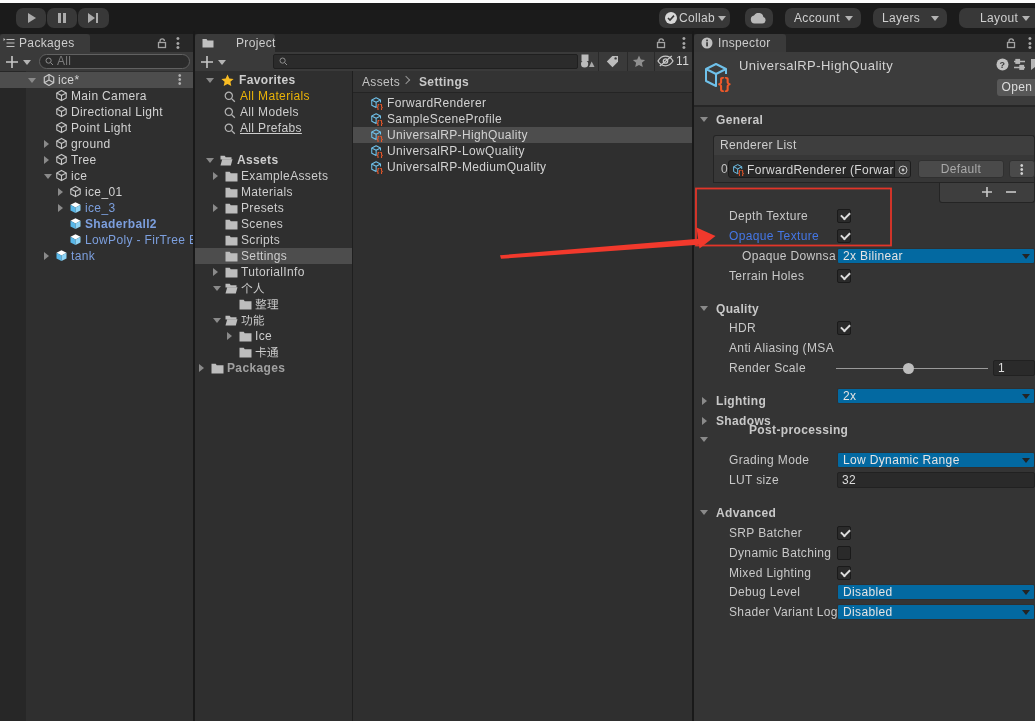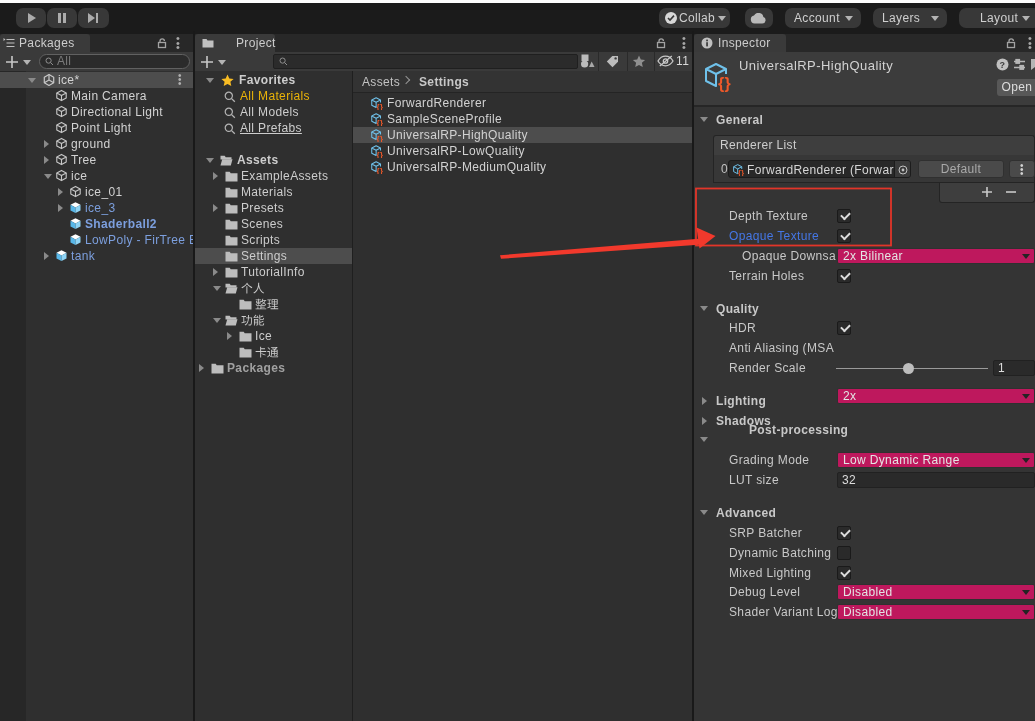--- a/index.html
+++ b/index.html
@@ -10,21 +10,21 @@
 .bold { font-weight:bold; }
 .sel { background:#4d4d4d; }
 svg { display:block; }
 .ico { position:absolute; }
 .tri-r { width:0;height:0;border-top:4px solid transparent;border-bottom:4px solid transparent;border-left:5px solid #8a8a8a; }
 .tri-d { width:0;height:0;border-left:4px solid transparent;border-right:4px solid transparent;border-top:5px solid #8a8a8a; }
 .caret { width:0;height:0;border-left:4px solid transparent;border-right:4px solid transparent;border-top:5px solid #b4b4b4; }
 .btn { position:absolute; background:#383838; border-radius:7px;padding-left:28px; }
 .chk { position:absolute; width:14px; height:14px; background:#2a2a2a; border:1px solid #1a1a1a; border-radius:2px; }
 .chk.on:after { content:""; position:absolute; left:2.5px; top:1.5px; width:7px; height:4px; border-left:2px solid #dcdcdc; border-bottom:2px solid #dcdcdc; transform:rotate(-45deg); }
-.drop { position:absolute; background:#be185d; border:1px solid #303030; border-radius:2px; height:16px; line-height:14px; color:#e4e4e4; padding-left:5px; overflow:hidden; }
+.drop { position:absolute; background:#0369a1; border:1px solid #303030; border-radius:2px; height:16px; line-height:14px; color:#e4e4e4; padding-left:5px; overflow:hidden; }
 .drop .dc { position:absolute; right:4px; top:5px; border-top-color:#242424; }
 .field { position:absolute; background:#2a2a2a; border:1px solid #212121; border-radius:2px; height:16px; line-height:14px; color:#dcdcdc; padding-left:4px; }
 .lbl { position:absolute; height:16px; line-height:16px; color:#c8c8c8; white-space:nowrap; }
 </style>
 </head>
 <body>
 
 <div class="abs" style="left:0;top:0;width:1035px;height:3px;background:#fdfdfd;"></div>
 <div class="abs" style="left:0;top:3px;width:1035px;height:28px;background:#1b1b1b;"></div>
 

